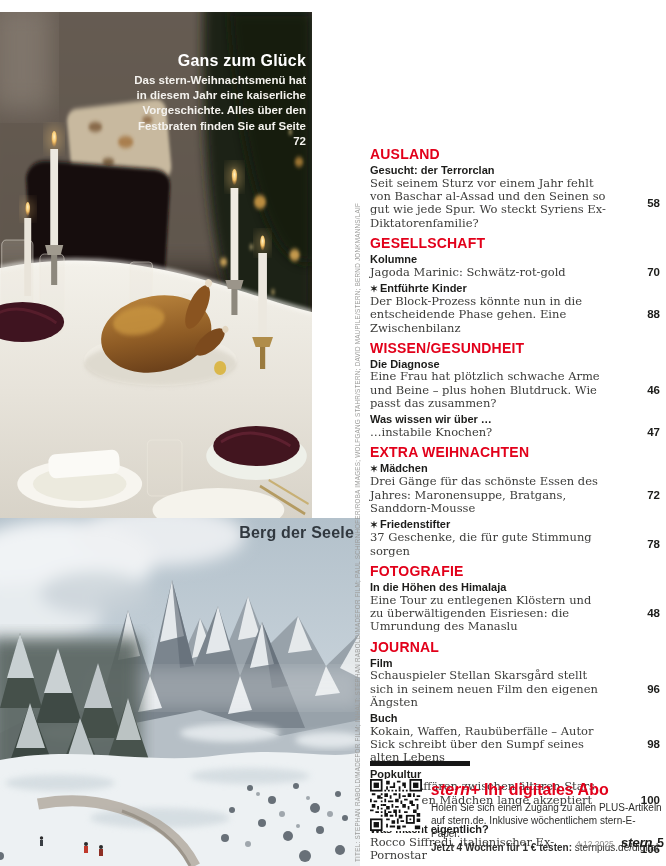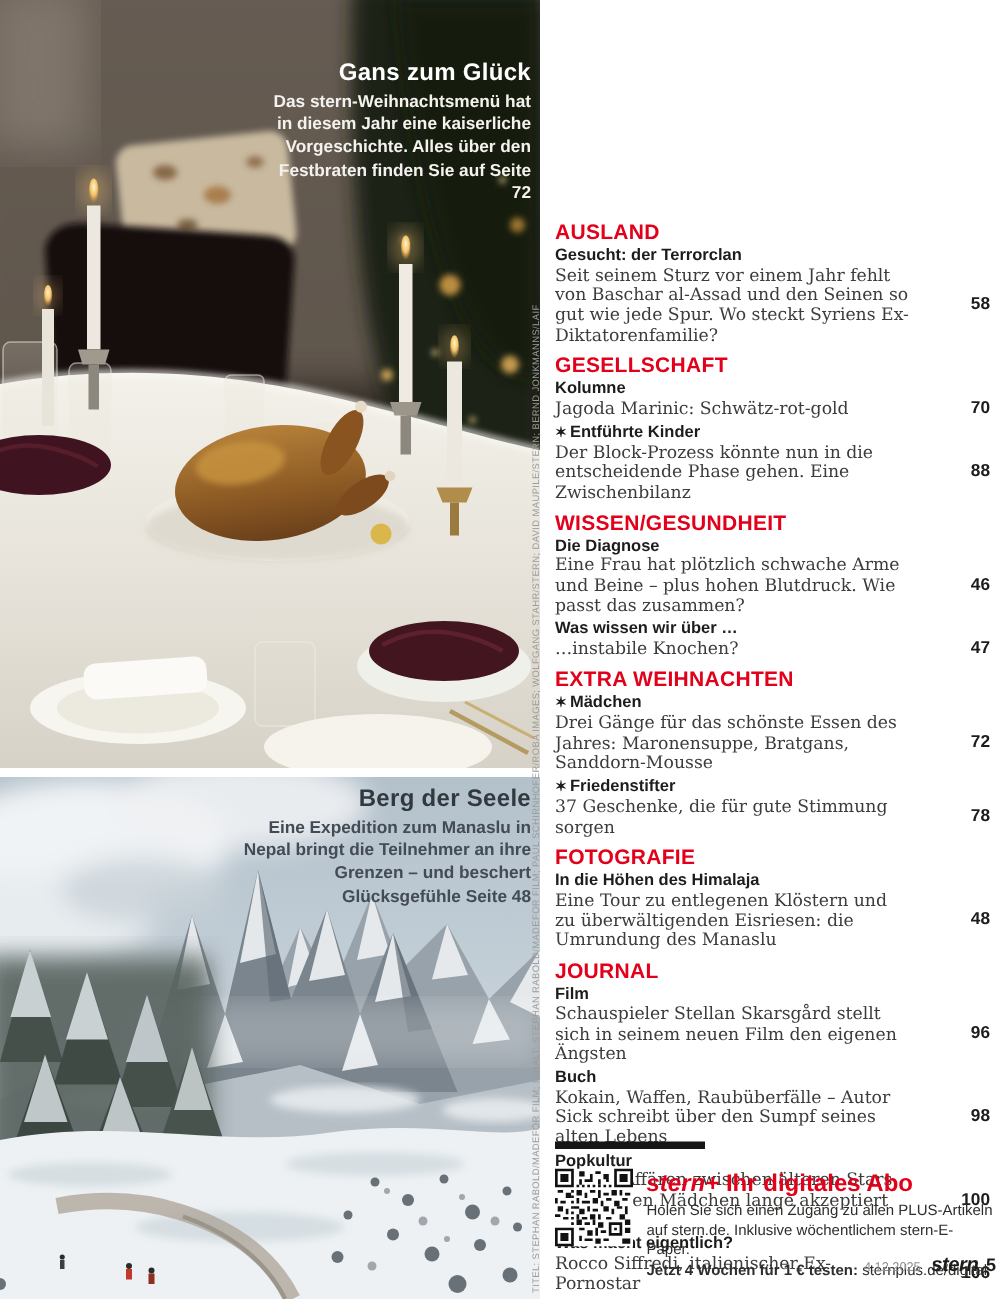--- a/index.html
+++ b/index.html
@@ -1,21 +1,21 @@
 <!DOCTYPE html>
 <html><head>
 <meta charset="utf-8">
 <style>
   * { margin:0; padding:0; box-sizing:border-box; }
   html,body { background:#ffffff; }
   .page { position:relative; width:666px; height:866px; background:#fff; overflow:hidden;
           font-family:"Liberation Sans", sans-serif; color:#1c1c1a; }
 
   
-  .photo-top    { position:absolute; left:0; top:0;    width:360px; height:512px; overflow:hidden; }
+  .photo-top    { position:absolute; left:0; top:12px;    width:312px; height:512px; overflow:hidden; }
   .photo-bottom { position:absolute; left:0; top:518px; width:360px; height:348px; overflow:hidden; }
   .photo-top svg, .photo-bottom svg { display:block; width:100%; height:100%; }
 
   .teaser { position:absolute; text-align:right; }
   .teaser-top { top:40px; right:6px; width:178px; color:#fff; }
   .teaser-title { font-size:16px; font-weight:bold; letter-spacing:.2px; margin-bottom:3px; }
   .teaser-body  { font-size:11.5px; font-weight:bold; line-height:1.32; }
   .teaser-top .teaser-body { color:#f4f2ee; }
   .teaser-bottom { top:6px; right:6px; width:205px; }
   .teaser-bottom .teaser-title { color:#31383f; }
@@ -311,24 +311,20 @@
         <rect x="84" y="328" width="4" height="7" fill="#c0392b"></rect>
           <circle cx="86" cy="326" r="2" fill="#2b2b2b"></circle>
         <rect x="99" y="331" width="4" height="7" fill="#8e2f24"></rect>
           <circle cx="101" cy="329" r="2" fill="#2b2b2b"></circle>
         <rect x="40" y="322" width="3" height="6" fill="#3a3f44"></rect>
           <circle cx="41.5" cy="320" r="1.7" fill="#2b2b2b"></circle>
       </g>
     </svg>
     <div class="teaser teaser-bottom">
       <div class="teaser-title">Berg der Seele</div>
-      <div class="teaser-body">
-        <span>Eine Expedition zum Manaslu in Nepal bringt die Teilnehmer an ihre Grenzen – und beschert Glücksgefühle</span>
-        <span class="pgref">Seite 48</span>
-      </div>
     </div>
   </div>
 
   <div class="credits">TITEL: STEPHAN RABOLD/MADEFOR FILM; INHALT: STEPHAN RABOLD/MADEFOR FILM; PAUL SCHIRNHOFER/ROBA IMAGES; WOLFGANG STAHR/STERN; DAVID MAUPILE/STERN; BERND JONKMANNS/LAIF</div>
 
   <div class="toc">
 
     <div class="section">
       <div class="sec-heading">AUSLAND</div>
       <div class="toc-item">

